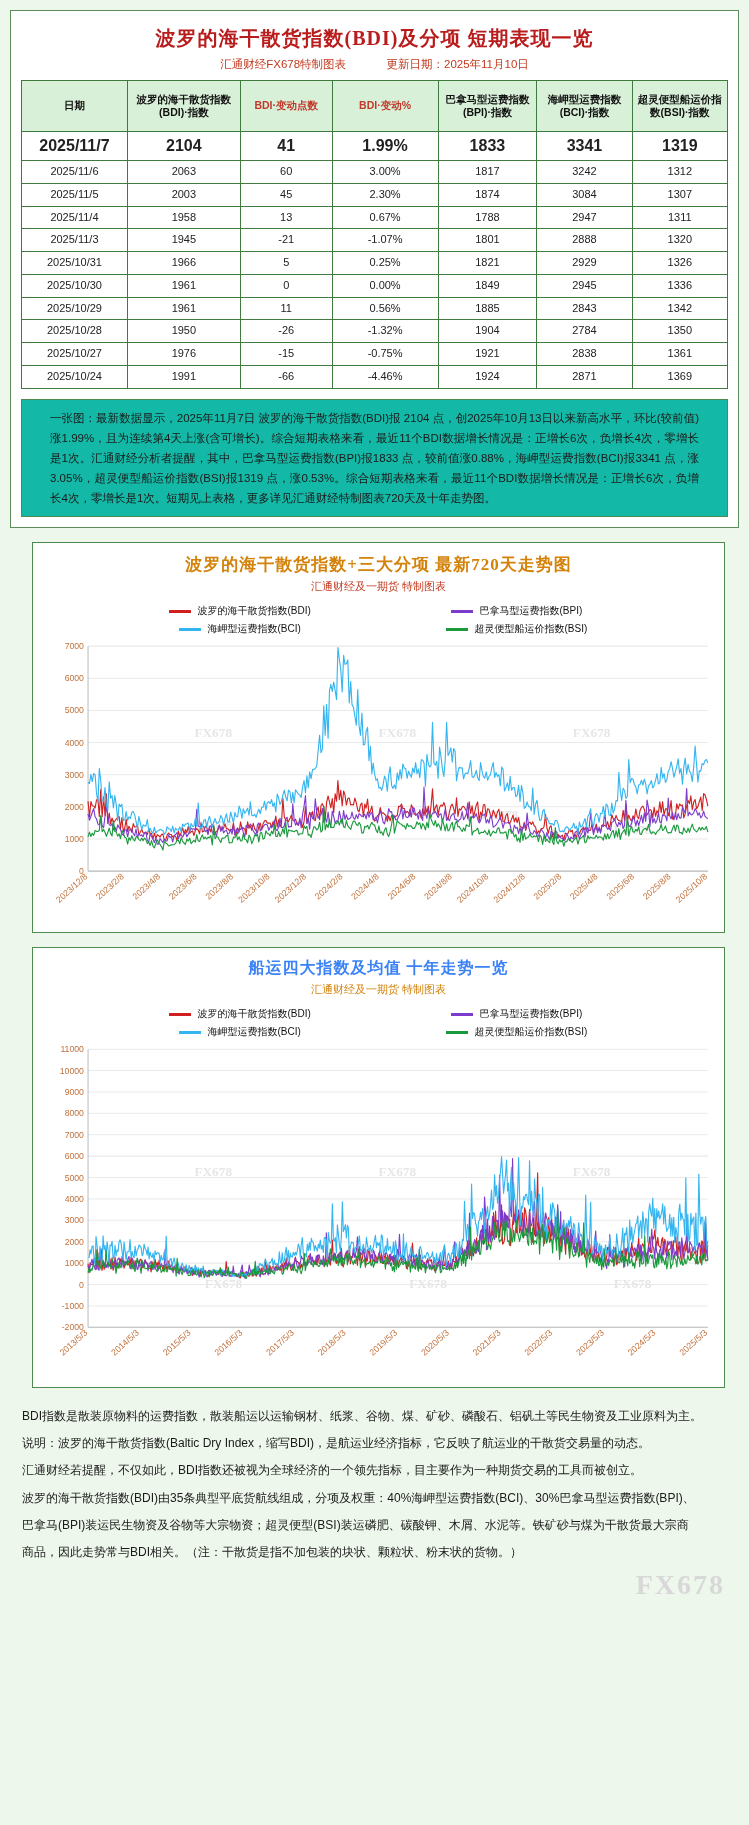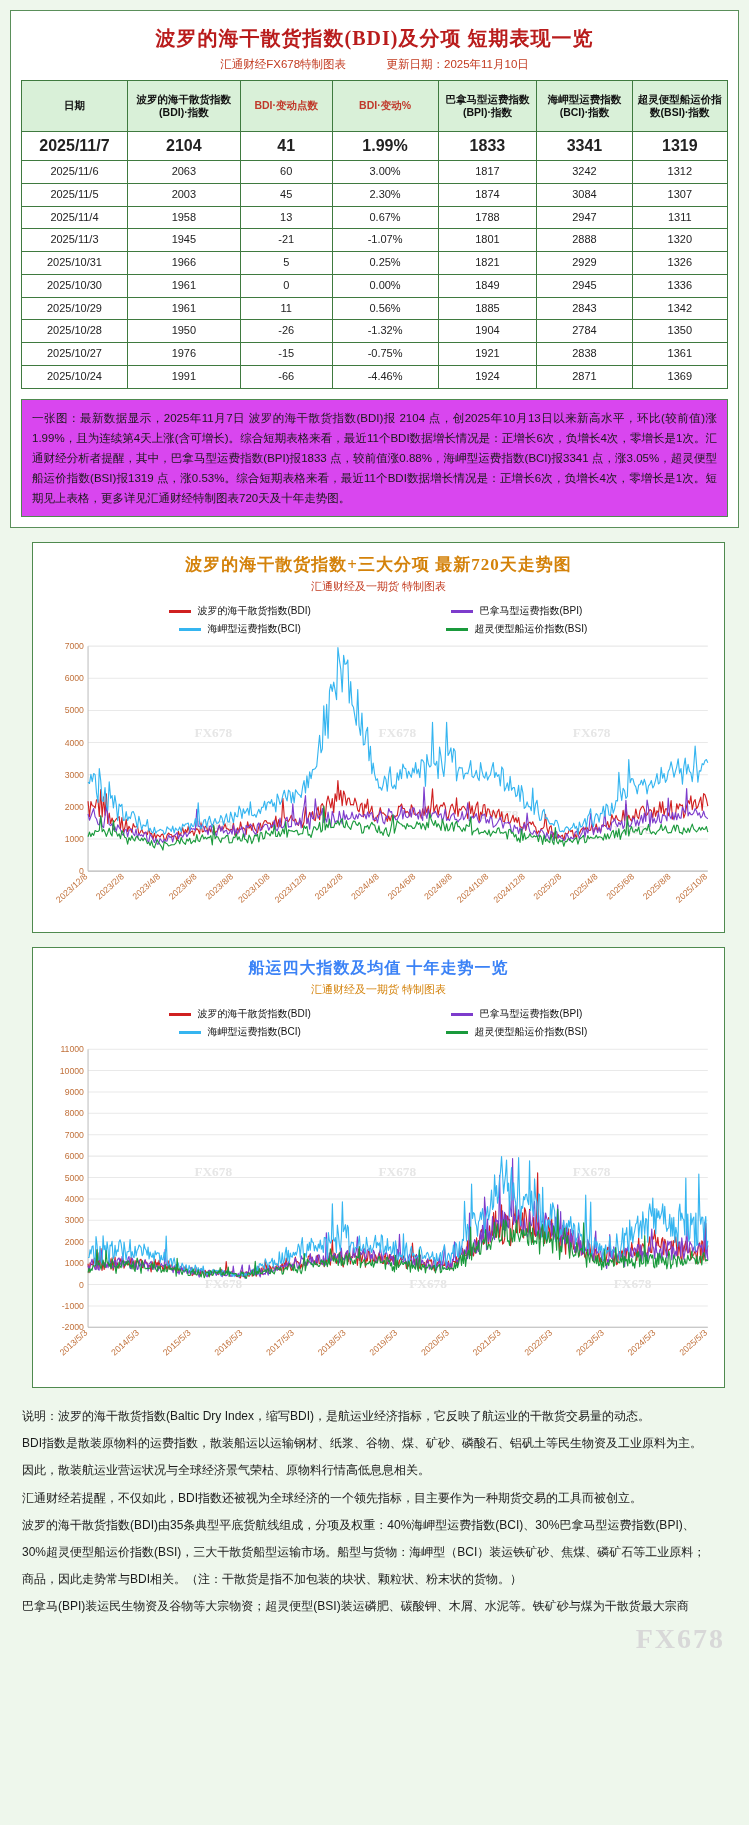--- a/index.html
+++ b/index.html
@@ -68,24 +68,24 @@
   .col-pts{width:13%;}
   .col-pct{width:15%;}
   .col-bpi{width:14%;}
   .col-bci{width:13.5%;}
   .col-bsi{width:13.5%;}
 
   
   .note{
     margin-top:10px;
     border:1px solid #4f8a4f;
-    background:#d946ef;
+    background:#14b8a6;
     font-size:11.5px;
     line-height:1.75;
-    padding:8px 10px;
+    padding:8px 28px;
     text-align:justify;
     color:#1a1a1a;
   }
 
   
   .chart-card{
     margin:14px 14px 0 22px;
     background:#ffffff;
     border:1px solid #4f8a4f;
     box-sizing:border-box;
@@ -457,24 +457,22 @@
           <text class="axis-lbl" transform="translate(652,284) rotate(-42)" text-anchor="end">2025/5/3</text>
           <path d="M46.0 215.9L47.0 224.7L48.0 214.9L48.9 216.9L49.9 216.4L50.9 217.2L51.9 211.1L52.9 210.2L53.8 220.9L54.8 201.9L55.8 220.1L56.8 205.2L57.7 217.6L58.7 201.1L59.7 222.5L60.7 213.9L61.7 221.5L62.6 216.2L63.6 219.3L64.6 217.2L65.6 214.8L66.6 212.9L67.5 211.0L68.5 221.0L69.5 210.0L70.5 222.2L71.5 218.1L72.4 209.2L73.4 220.3L74.4 214.9L75.4 217.2L76.3 220.1L77.3 210.8L78.3 213.6L79.3 213.1L80.3 210.9L81.2 220.1L82.2 217.1L83.2 213.5L84.2 216.7L85.2 217.1L86.1 215.1L87.1 217.3L88.1 209.6L89.1 215.4L90.1 214.0L91.0 220.6L92.0 212.7L93.0 218.9L94.0 213.4L94.9 213.8L95.9 215.3L96.9 211.8L97.9 211.5L98.9 219.3L99.8 219.9L100.8 214.5L101.8 212.4L102.8 214.7L103.8 215.2L104.7 218.6L105.7 217.4L106.7 218.6L107.7 223.8L108.7 213.9L109.6 219.6L110.6 216.3L111.6 211.5L112.6 218.7L113.6 214.5L114.5 218.0L115.5 212.3L116.5 219.5L117.5 218.3L118.4 218.0L119.4 222.8L120.4 218.4L121.4 217.2L122.4 218.7L123.3 222.3L124.3 212.9L125.3 221.1L126.3 220.5L127.3 216.6L128.2 217.6L129.2 222.5L130.2 219.0L131.2 222.3L132.2 216.7L133.1 218.4L134.1 223.5L135.1 222.7L136.1 221.7L137.0 218.3L138.0 222.0L139.0 222.3L140.0 221.3L141.0 218.4L141.9 222.0L142.9 222.4L143.9 223.7L144.9 223.2L145.9 223.8L146.8 219.4L147.8 227.5L148.8 226.5L149.8 223.0L150.8 226.0L151.7 219.7L152.7 224.4L153.7 223.7L154.7 224.7L155.6 227.9L156.6 220.5L157.6 224.6L158.6 223.3L159.6 226.1L160.5 222.2L161.5 225.4L162.5 226.8L163.5 228.0L164.5 224.6L165.4 222.8L166.4 226.7L167.4 223.5L168.4 222.1L169.4 222.1L170.3 223.6L171.3 223.8L172.3 223.9L173.3 226.5L174.2 223.7L175.2 225.1L176.2 221.2L177.2 226.8L178.2 223.4L179.1 227.2L180.1 225.8L181.1 213.7L182.1 222.9L183.1 224.5L184.0 225.0L185.0 225.6L186.0 224.4L187.0 223.1L188.0 225.5L188.9 226.1L189.9 225.4L190.9 227.8L191.9 228.5L192.8 226.5L193.8 227.3L194.8 229.8L195.8 227.5L196.8 221.5L197.7 228.4L198.7 226.4L199.7 224.1L200.7 226.1L201.7 224.0L202.6 227.6L203.6 228.1L204.6 224.2L205.6 222.4L206.6 228.1L207.5 222.1L208.5 221.4L209.5 223.1L210.5 228.1L211.5 221.1L212.4 218.5L213.4 221.4L214.4 224.0L215.4 220.1L216.3 226.4L217.3 218.1L218.3 221.6L219.3 212.4L220.3 221.2L221.2 217.1L222.2 224.2L223.2 217.5L224.2 218.7L225.2 223.0L226.1 219.2L227.1 218.5L228.1 221.5L229.1 220.7L230.1 220.4L231.0 216.1L232.0 218.1L233.0 221.8L234.0 222.2L234.9 217.4L235.9 215.8L236.9 223.7L237.9 215.0L238.9 217.0L239.8 210.4L240.8 219.5L241.8 216.9L242.8 212.8L243.8 219.0L244.7 222.3L245.7 220.8L246.7 217.0L247.7 215.3L248.7 209.4L249.6 214.1L250.6 213.6L251.6 214.8L252.6 216.0L253.5 220.7L254.5 216.3L255.5 220.2L256.5 216.0L257.5 216.0L258.4 217.8L259.4 216.6L260.4 216.2L261.4 208.4L262.4 208.8L263.3 206.6L264.3 210.5L265.3 210.4L266.3 214.2L267.3 212.9L268.2 214.2L269.2 217.0L270.2 207.6L271.2 210.2L272.1 215.6L273.1 215.5L274.1 216.0L275.1 214.0L276.1 214.0L277.0 218.8L278.0 210.6L279.0 216.3L280.0 208.9L281.0 213.9L281.9 208.0L282.9 217.2L283.9 207.5L284.9 192.6L285.9 213.0L286.8 208.7L287.8 206.2L288.8 215.5L289.8 208.6L290.7 206.4L291.7 207.3L292.7 203.9L293.7 207.4L294.7 216.6L295.6 219.0L296.6 212.2L297.6 206.5L298.6 204.9L299.6 209.1L300.5 213.9L301.5 198.9L302.5 216.0L303.5 208.9L304.5 210.0L305.4 207.0L306.4 206.2L307.4 208.1L308.4 210.2L309.4 217.4L310.3 201.6L311.3 212.5L312.3 205.3L313.3 215.2L314.2 210.3L315.2 204.2L316.2 201.3L317.2 219.3L318.2 210.5L319.1 213.2L320.1 203.7L321.1 203.3L322.1 214.4L323.1 207.0L324.0 207.4L325.0 212.3L326.0 214.1L327.0 207.2L328.0 210.1L328.9 213.8L329.9 207.8L330.9 204.9L331.9 214.3L332.8 206.6L333.8 215.6L334.8 215.5L335.8 208.9L336.8 206.8L337.7 216.2L338.7 215.4L339.7 211.3L340.7 206.9L341.7 213.3L342.6 208.8L343.6 213.4L344.6 207.9L345.6 216.7L346.6 217.2L347.5 218.2L348.5 211.1L349.5 219.2L350.5 212.8L351.4 211.3L352.4 209.3L353.4 211.6L354.4 208.2L355.4 212.0L356.3 213.1L357.3 220.5L358.3 216.7L359.3 218.1L360.3 213.0L361.2 213.0L362.2 209.9L363.2 195.5L364.2 209.9L365.2 216.6L366.1 208.8L367.1 206.7L368.1 219.3L369.1 214.1L370.0 219.7L371.0 220.8L372.0 215.0L373.0 217.6L374.0 216.2L374.9 214.6L375.9 221.6L376.9 213.0L377.9 214.6L378.9 214.3L379.8 210.2L380.8 213.3L381.8 212.1L382.8 220.9L383.8 217.7L384.7 222.9L385.7 212.2L386.7 218.6L387.7 214.9L388.6 213.7L389.6 212.8L390.6 215.6L391.6 212.4L392.6 216.0L393.5 217.4L394.5 217.6L395.5 211.9L396.5 220.6L397.5 218.3L398.4 213.3L399.4 219.9L400.4 217.6L401.4 220.9L402.4 214.0L403.3 213.4L404.3 213.7L405.3 214.9L406.3 209.1L407.3 216.4L408.2 211.5L409.2 200.5L410.2 205.3L411.2 206.7L412.1 200.8L413.1 205.5L414.1 206.9L415.1 207.5L416.1 208.0L417.0 193.5L418.0 206.8L419.0 185.6L420.0 207.8L421.0 199.7L421.9 205.3L422.9 208.3L423.9 200.6L424.9 205.6L425.9 190.4L426.8 201.3L427.8 203.6L428.8 190.6L429.8 185.3L430.7 182.4L431.7 187.0L432.7 196.8L433.7 194.8L434.7 189.3L435.6 184.7L436.6 186.0L437.6 197.8L438.6 178.8L439.6 194.6L440.5 183.9L441.5 188.2L442.5 165.9L443.5 185.8L444.5 164.4L445.4 189.9L446.4 176.9L447.4 176.2L448.4 189.8L449.3 179.5L450.3 158.2L451.3 196.6L452.3 195.7L453.3 191.7L454.2 167.2L455.2 178.7L456.2 169.1L457.2 173.1L458.2 172.4L459.1 198.2L460.1 190.4L461.1 176.3L462.1 166.5L463.1 173.4L464.0 159.0L465.0 185.4L466.0 172.1L467.0 167.9L467.9 185.5L468.9 182.1L469.9 173.7L470.9 166.1L471.9 190.7L472.8 161.1L473.8 163.9L474.8 172.5L475.8 185.0L476.8 184.6L477.7 162.6L478.7 187.0L479.7 185.3L480.7 194.7L481.7 170.8L482.6 186.9L483.6 189.1L484.6 166.4L485.6 127.0L486.5 184.8L487.5 191.8L488.5 182.1L489.5 178.7L490.5 189.3L491.4 168.6L492.4 196.0L493.4 179.0L494.4 194.5L495.4 191.7L496.3 170.7L497.3 184.3L498.3 193.4L499.3 171.8L500.3 187.4L501.2 187.9L502.2 182.3L503.2 178.0L504.2 189.4L505.2 191.6L506.1 188.1L507.1 204.5L508.1 189.2L509.1 192.7L510.0 178.6L511.0 188.3L512.0 193.8L513.0 206.6L514.0 177.7L514.9 195.3L515.9 181.7L516.9 207.4L517.9 189.8L518.9 186.4L519.8 191.4L520.8 201.5L521.8 202.0L522.8 205.5L523.8 200.5L524.7 199.2L525.7 188.3L526.7 208.1L527.7 194.5L528.6 204.6L529.6 206.5L530.6 191.5L531.6 208.9L532.6 210.5L533.5 203.3L534.5 203.3L535.5 195.5L536.5 196.8L537.5 208.5L538.4 198.3L539.4 212.5L540.4 213.6L541.4 201.1L542.4 202.7L543.3 215.2L544.3 210.8L545.3 203.3L546.3 214.1L547.2 210.4L548.2 213.9L549.2 207.1L550.2 204.6L551.2 210.3L552.1 214.8L553.1 209.1L554.1 199.8L555.1 200.1L556.1 208.3L557.0 206.9L558.0 210.5L559.0 202.5L560.0 217.9L561.0 209.1L561.9 205.8L562.9 216.8L563.9 215.0L564.9 204.9L565.8 204.0L566.8 210.6L567.8 203.1L568.8 206.1L569.8 199.5L570.7 203.9L571.7 212.7L572.7 202.8L573.7 200.6L574.7 210.3L575.6 208.5L576.6 207.3L577.6 195.1L578.6 202.7L579.6 204.3L580.5 207.9L581.5 201.2L582.5 212.6L583.5 202.4L584.4 190.4L585.4 207.1L586.4 210.3L587.4 199.0L588.4 196.2L589.3 198.6L590.3 202.1L591.3 207.7L592.3 207.4L593.3 203.8L594.2 196.6L595.2 189.6L596.2 204.9L597.2 204.9L598.2 189.5L599.1 191.6L600.1 183.0L601.1 192.9L602.1 198.4L603.1 190.1L604.0 198.1L605.0 199.2L606.0 200.8L607.0 192.0L607.9 190.3L608.9 207.0L609.9 191.9L610.9 195.7L611.9 205.5L612.8 207.7L613.8 202.2L614.8 201.7L615.8 200.6L616.8 193.6L617.7 205.7L618.7 193.1L619.7 194.6L620.7 189.4L621.7 203.3L622.6 210.6L623.6 194.7L624.6 203.3L625.6 209.9L626.5 214.1L627.5 197.9L628.5 204.0L629.5 197.5L630.5 193.7L631.4 202.3L632.4 205.1L633.4 204.6L634.4 200.1L635.4 211.7L636.3 209.5L637.3 208.2L638.3 206.6L639.3 204.0L640.3 205.7L641.2 215.6L642.2 202.1L643.2 196.8L644.2 195.4L645.1 214.9L646.1 193.3L647.1 194.8L648.1 212.2L649.1 197.5L650.0 176.4L651.0 204.3L652.0 198.0" fill="none" stroke="#d02020" stroke-width="1.1" stroke-linejoin="round"></path>
           <path d="M46.0 217.6L47.0 221.7L48.0 218.3L48.9 215.0L49.9 211.4L50.9 216.9L51.9 218.0L52.9 221.3L53.8 221.6L54.8 213.7L55.8 221.2L56.8 222.1L57.7 211.7L58.7 202.6L59.7 209.0L60.7 216.8L61.7 217.1L62.6 214.4L63.6 219.7L64.6 215.9L65.6 219.7L66.6 212.4L67.5 214.0L68.5 215.3L69.5 219.0L70.5 220.1L71.5 213.3L72.4 212.3L73.4 220.2L74.4 212.7L75.4 211.1L76.3 210.1L77.3 215.1L78.3 217.1L79.3 208.5L80.3 218.9L81.2 213.1L82.2 215.5L83.2 213.9L84.2 215.8L85.2 210.1L86.1 208.7L87.1 220.2L88.1 220.6L89.1 210.2L90.1 212.7L91.0 215.9L92.0 220.1L93.0 213.5L94.0 221.5L94.9 220.8L95.9 212.6L96.9 215.5L97.9 218.9L98.9 215.2L99.8 218.6L100.8 219.0L101.8 211.8L102.8 216.0L103.8 215.2L104.7 222.8L105.7 215.8L106.7 215.1L107.7 213.4L108.7 221.4L109.6 217.7L110.6 217.9L111.6 221.3L112.6 218.4L113.6 217.2L114.5 222.4L115.5 220.3L116.5 218.4L117.5 215.7L118.4 217.4L119.4 217.5L120.4 219.5L121.4 201.8L122.4 216.6L123.3 217.5L124.3 216.9L125.3 216.0L126.3 218.4L127.3 221.9L128.2 220.8L129.2 224.5L130.2 218.1L131.2 217.7L132.2 222.9L133.1 224.8L134.1 223.5L135.1 226.1L136.1 220.5L137.0 218.3L138.0 222.9L139.0 219.3L140.0 224.2L141.0 222.8L141.9 222.4L142.9 225.5L143.9 224.9L144.9 222.4L145.9 225.6L146.8 219.7L147.8 226.0L148.8 222.5L149.8 226.2L150.8 223.3L151.7 223.6L152.7 222.0L153.7 225.7L154.7 228.9L155.6 221.7L156.6 223.1L157.6 222.8L158.6 221.5L159.6 222.7L160.5 226.0L161.5 227.4L162.5 228.6L163.5 222.9L164.5 222.0L165.4 226.7L166.4 225.5L167.4 224.8L168.4 223.8L169.4 223.7L170.3 224.2L171.3 227.2L172.3 225.8L173.3 224.8L174.2 225.9L175.2 222.7L176.2 227.5L177.2 228.4L178.2 226.4L179.1 222.5L180.1 227.4L181.1 227.5L182.1 226.8L183.1 223.7L184.0 223.2L185.0 227.9L186.0 227.7L187.0 228.0L188.0 218.1L188.9 225.2L189.9 227.7L190.9 226.8L191.9 228.0L192.8 225.2L193.8 229.5L194.8 224.0L195.8 221.1L196.8 217.0L197.7 228.2L198.7 226.0L199.7 230.3L200.7 223.5L201.7 225.8L202.6 225.8L203.6 217.1L204.6 222.7L205.6 225.3L206.6 224.0L207.5 223.5L208.5 220.4L209.5 226.9L210.5 224.7L211.5 226.6L212.4 221.6L213.4 226.7L214.4 228.7L215.4 220.9L216.3 223.4L217.3 226.5L218.3 225.5L219.3 226.0L220.3 220.3L221.2 224.0L222.2 226.9L223.2 219.5L224.2 224.2L225.2 221.3L226.1 223.6L227.1 223.1L228.1 222.2L229.1 218.4L230.1 221.7L231.0 222.3L232.0 219.1L233.0 221.2L234.0 217.8L234.9 218.2L235.9 219.0L236.9 218.1L237.9 216.9L238.9 219.7L239.8 214.6L240.8 217.8L241.8 215.0L242.8 213.7L243.8 219.0L244.7 218.3L245.7 216.1L246.7 220.3L247.7 214.0L248.7 210.4L249.6 213.7L250.6 219.1L251.6 220.6L252.6 215.0L253.5 215.9L254.5 208.1L255.5 211.1L256.5 210.5L257.5 217.2L258.4 214.0L259.4 217.5L260.4 217.2L261.4 214.7L262.4 212.3L263.3 205.9L264.3 216.8L265.3 209.2L266.3 214.6L267.3 215.8L268.2 215.1L269.2 208.2L270.2 215.3L271.2 207.2L272.1 207.4L273.1 213.9L274.1 212.5L275.1 216.8L276.1 208.1L277.0 213.3L278.0 217.3L279.0 185.6L280.0 210.1L281.0 214.6L281.9 205.2L282.9 213.3L283.9 212.2L284.9 208.0L285.9 207.9L286.8 205.4L287.8 208.4L288.8 211.3L289.8 207.9L290.7 206.6L291.7 214.9L292.7 209.0L293.7 200.4L294.7 212.7L295.6 210.5L296.6 212.2L297.6 207.2L298.6 204.4L299.6 202.9L300.5 210.4L301.5 209.8L302.5 212.6L303.5 209.9L304.5 208.7L305.4 200.2L306.4 209.6L307.4 206.6L308.4 202.6L309.4 189.5L310.3 210.3L311.3 209.5L312.3 204.4L313.3 206.9L314.2 205.1L315.2 201.2L316.2 207.8L317.2 211.7L318.2 209.3L319.1 202.2L320.1 202.3L321.1 201.0L322.1 211.2L323.1 207.1L324.0 211.1L325.0 202.5L326.0 204.8L327.0 214.9L328.0 213.3L328.9 211.6L329.9 208.5L330.9 204.8L331.9 201.1L332.8 206.3L333.8 213.5L334.8 206.4L335.8 206.5L336.8 205.8L337.7 204.4L338.7 207.6L339.7 216.2L340.7 215.4L341.7 206.7L342.6 210.5L343.6 208.9L344.6 216.6L345.6 208.1L346.6 215.9L347.5 207.8L348.5 201.7L349.5 209.3L350.5 187.0L351.4 204.4L352.4 211.7L353.4 213.9L354.4 214.4L355.4 209.4L356.3 211.2L357.3 216.3L358.3 216.3L359.3 209.8L360.3 206.7L361.2 208.9L362.2 212.2L363.2 218.1L364.2 210.1L365.2 215.5L366.1 219.1L367.1 207.2L368.1 209.3L369.1 219.5L370.0 207.4L371.0 207.3L372.0 215.6L373.0 212.3L374.0 215.2L374.9 215.8L375.9 219.1L376.9 218.1L377.9 211.0L378.9 215.0L379.8 221.1L380.8 217.0L381.8 219.3L382.8 220.2L383.8 213.2L384.7 211.9L385.7 214.7L386.7 222.0L387.7 217.8L388.6 215.6L389.6 209.8L390.6 221.5L391.6 212.6L392.6 217.9L393.5 212.3L394.5 198.4L395.5 210.1L396.5 221.2L397.5 214.7L398.4 215.0L399.4 220.3L400.4 214.5L401.4 220.2L402.4 211.4L403.3 212.5L404.3 194.4L405.3 210.8L406.3 214.1L407.3 212.6L408.2 215.1L409.2 204.4L410.2 203.0L411.2 198.6L412.1 205.5L413.1 208.7L414.1 202.1L415.1 205.9L416.1 199.3L417.0 210.8L418.0 205.5L419.0 166.2L420.0 196.0L421.0 205.4L421.9 207.3L422.9 201.3L423.9 192.1L424.9 194.0L425.9 205.3L426.8 194.6L427.8 203.7L428.8 194.8L429.8 183.8L430.7 197.8L431.7 178.3L432.7 193.7L433.7 150.6L434.7 165.5L435.6 202.2L436.6 172.2L437.6 194.0L438.6 184.1L439.6 193.8L440.5 187.1L441.5 169.7L442.5 189.6L443.5 192.2L444.5 172.0L445.4 174.3L446.4 173.6L447.4 185.4L448.4 129.4L449.3 171.9L450.3 179.2L451.3 164.0L452.3 182.6L453.3 165.5L454.2 183.2L455.2 168.8L456.2 179.5L457.2 180.7L458.2 154.5L459.1 162.7L460.1 169.7L461.1 113.0L462.1 177.5L463.1 169.3L464.0 175.4L465.0 175.7L466.0 172.5L467.0 163.0L467.9 169.4L468.9 179.2L469.9 174.1L470.9 185.8L471.9 182.0L472.8 171.6L473.8 182.9L474.8 187.0L475.8 189.9L476.8 183.0L477.7 163.7L478.7 176.9L479.7 178.6L480.7 172.7L481.7 161.3L482.6 154.8L483.6 184.5L484.6 188.5L485.6 174.4L486.5 168.4L487.5 182.4L488.5 192.0L489.5 174.7L490.5 174.6L491.4 166.1L492.4 185.7L493.4 166.2L494.4 171.0L495.4 173.7L496.3 177.6L497.3 178.1L498.3 174.1L499.3 188.9L500.3 176.4L501.2 192.5L502.2 188.4L503.2 170.2L504.2 179.0L505.2 158.2L506.1 175.1L507.1 193.8L508.1 164.8L509.1 200.4L510.0 190.7L511.0 173.4L512.0 196.2L513.0 192.7L514.0 182.2L514.9 191.5L515.9 188.3L516.9 203.2L517.9 182.1L518.9 199.3L519.8 185.4L520.8 183.3L521.8 204.5L522.8 199.1L523.8 204.6L524.7 200.0L525.7 186.2L526.7 202.9L527.7 193.1L528.6 207.4L529.6 195.0L530.6 206.0L531.6 199.3L532.6 202.8L533.5 204.0L534.5 192.2L535.5 195.4L536.5 207.3L537.5 206.0L538.4 205.4L539.4 205.4L540.4 213.3L541.4 194.9L542.4 183.9L543.3 205.9L544.3 204.5L545.3 202.9L546.3 198.7L547.2 204.1L548.2 210.2L549.2 211.6L550.2 212.5L551.2 213.4L552.1 215.7L553.1 220.5L554.1 211.5L555.1 214.8L556.1 187.4L557.0 209.1L558.0 203.7L559.0 212.9L560.0 199.2L561.0 204.0L561.9 206.0L562.9 213.6L563.9 207.6L564.9 204.3L565.8 205.0L566.8 206.0L567.8 209.0L568.8 206.0L569.8 212.9L570.7 218.8L571.7 200.7L572.7 203.1L573.7 199.3L574.7 205.0L575.6 209.5L576.6 200.4L577.6 209.3L578.6 209.5L579.6 201.4L580.5 200.3L581.5 205.4L582.5 202.4L583.5 197.0L584.4 197.9L585.4 207.4L586.4 197.4L587.4 213.7L588.4 203.6L589.3 206.3L590.3 208.8L591.3 205.9L592.3 205.3L593.3 212.3L594.2 199.1L595.2 204.1L596.2 196.8L597.2 181.9L598.2 198.6L599.1 200.7L600.1 211.0L601.1 195.2L602.1 204.7L603.1 206.1L604.0 209.1L605.0 202.4L606.0 200.8L607.0 210.8L607.9 203.3L608.9 194.2L609.9 199.8L610.9 204.0L611.9 210.5L612.8 193.6L613.8 197.5L614.8 194.4L615.8 194.3L616.8 212.0L617.7 199.0L618.7 201.2L619.7 209.2L620.7 203.5L621.7 207.9L622.6 195.9L623.6 195.6L624.6 194.5L625.6 208.6L626.5 190.6L627.5 198.6L628.5 211.4L629.5 205.2L630.5 200.6L631.4 175.0L632.4 205.3L633.4 204.4L634.4 194.1L635.4 196.4L636.3 197.6L637.3 204.5L638.3 199.9L639.3 198.6L640.3 204.7L641.2 204.0L642.2 201.1L643.2 196.1L644.2 198.1L645.1 199.7L646.1 197.2L647.1 206.4L648.1 198.2L649.1 175.1L650.0 209.6L651.0 198.3L652.0 212.5" fill="none" stroke="#7d3ccc" stroke-width="1.1" stroke-linejoin="round"></path>
           <path d="M46.0 209.7L47.0 209.6L48.0 202.1L48.9 206.2L49.9 199.0L50.9 198.4L51.9 211.2L52.9 217.2L53.8 189.3L54.8 197.5L55.8 212.5L56.8 211.9L57.7 198.9L58.7 212.7L59.7 216.1L60.7 188.6L61.7 202.1L62.6 198.0L63.6 208.5L64.6 194.4L65.6 202.2L66.6 217.4L67.5 197.6L68.5 198.4L69.5 193.8L70.5 211.1L71.5 209.0L72.4 197.7L73.4 208.1L74.4 202.3L75.4 203.8L76.3 194.5L77.3 192.4L78.3 195.9L79.3 203.8L80.3 212.3L81.2 194.7L82.2 202.8L83.2 212.4L84.2 204.1L85.2 204.0L86.1 203.8L87.1 192.3L88.1 209.9L89.1 204.0L90.1 208.7L91.0 209.9L92.0 198.9L93.0 208.1L94.0 202.9L94.9 201.3L95.9 197.5L96.9 198.6L97.9 200.1L98.9 208.0L99.8 206.3L100.8 196.7L101.8 201.0L102.8 202.6L103.8 207.4L104.7 199.6L105.7 211.2L106.7 204.3L107.7 208.4L108.7 209.6L109.6 205.5L110.6 213.4L111.6 203.2L112.6 207.0L113.6 205.0L114.5 205.4L115.5 205.4L116.5 214.8L117.5 207.5L118.4 211.7L119.4 212.2L120.4 204.4L121.4 213.7L122.4 188.8L123.3 212.2L124.3 218.6L125.3 215.8L126.3 211.0L127.3 210.8L128.2 219.1L129.2 213.6L130.2 210.1L131.2 216.0L132.2 221.0L133.1 217.2L134.1 214.9L135.1 219.5L136.1 219.9L137.0 219.1L138.0 215.2L139.0 217.8L140.0 223.1L141.0 219.2L141.9 216.8L142.9 222.6L143.9 223.3L144.9 217.5L145.9 221.3L146.8 225.0L147.8 219.4L148.8 222.0L149.8 222.6L150.8 217.1L151.7 219.5L152.7 224.4L153.7 219.6L154.7 222.4L155.6 221.5L156.6 220.4L157.6 224.1L158.6 218.0L159.6 224.7L160.5 225.2L161.5 224.8L162.5 226.5L163.5 224.7L164.5 223.4L165.4 225.5L166.4 223.2L167.4 223.3L168.4 221.2L169.4 225.2L170.3 222.4L171.3 222.3L172.3 223.4L173.3 222.2L174.2 225.2L175.2 224.2L176.2 227.8L177.2 221.9L178.2 223.8L179.1 226.1L180.1 225.5L181.1 223.8L182.1 222.6L183.1 225.1L184.0 226.5L185.0 223.7L186.0 224.4L187.0 228.0L188.0 225.3L188.9 228.5L189.9 225.3L190.9 226.2L191.9 227.0L192.8 227.5L193.8 228.3L194.8 226.1L195.8 224.9L196.8 228.1L197.7 224.3L198.7 227.7L199.7 224.9L200.7 227.0L201.7 225.7L202.6 226.3L203.6 226.7L204.6 226.8L205.6 224.1L206.6 221.4L207.5 225.8L208.5 225.5L209.5 217.1L210.5 223.8L211.5 218.0L212.4 225.7L213.4 216.3L214.4 215.6L215.4 217.7L216.3 216.3L217.3 218.6L218.3 221.1L219.3 211.0L220.3 214.0L221.2 216.6L222.2 221.8L223.2 214.4L224.2 214.8L225.2 213.1L226.1 210.5L227.1 219.3L228.1 212.3L229.1 216.7L230.1 215.8L231.0 216.8L232.0 217.8L233.0 204.2L234.0 214.4L234.9 215.7L235.9 205.1L236.9 215.4L237.9 212.8L238.9 204.7L239.8 199.7L240.8 213.1L241.8 202.7L242.8 214.6L243.8 205.4L244.7 208.8L245.7 209.4L246.7 204.6L247.7 207.6L248.7 204.6L249.6 207.3L250.6 203.3L251.6 196.5L252.6 199.5L253.5 209.4L254.5 196.8L255.5 190.2L256.5 205.7L257.5 208.3L258.4 205.9L259.4 209.5L260.4 196.7L261.4 203.0L262.4 194.8L263.3 202.5L264.3 191.0L265.3 194.6L266.3 195.1L267.3 203.4L268.2 198.0L269.2 200.7L270.2 203.6L271.2 196.5L272.1 200.6L273.1 192.6L274.1 201.6L275.1 197.9L276.1 204.9L277.0 190.2L278.0 190.3L279.0 192.3L280.0 211.8L281.0 185.3L281.9 192.9L282.9 195.6L283.9 194.3L284.9 157.3L285.9 192.1L286.8 193.7L287.8 190.3L288.8 205.1L289.8 177.9L290.7 186.1L291.7 196.7L292.7 203.4L293.7 189.3L294.7 155.2L295.6 184.4L296.6 182.0L297.6 177.5L298.6 190.5L299.6 178.2L300.5 180.6L301.5 207.1L302.5 199.0L303.5 194.7L304.5 195.4L305.4 195.1L306.4 204.9L307.4 200.2L308.4 199.6L309.4 200.2L310.3 195.1L311.3 188.6L312.3 202.4L313.3 203.2L314.2 201.0L315.2 196.9L316.2 203.1L317.2 205.6L318.2 190.1L319.1 196.9L320.1 201.7L321.1 203.2L322.1 197.9L323.1 204.7L324.0 201.9L325.0 199.7L326.0 193.2L327.0 188.1L328.0 200.1L328.9 195.0L329.9 197.7L330.9 195.4L331.9 204.5L332.8 187.5L333.8 188.8L334.8 206.9L335.8 203.4L336.8 198.5L337.7 204.7L338.7 191.2L339.7 202.8L340.7 199.9L341.7 199.1L342.6 206.5L343.6 204.5L344.6 194.7L345.6 208.7L346.6 193.3L347.5 199.2L348.5 213.1L349.5 210.9L350.5 205.0L351.4 208.8L352.4 207.6L353.4 210.8L354.4 186.6L355.4 212.5L356.3 200.5L357.3 195.4L358.3 208.0L359.3 214.9L360.3 213.4L361.2 202.5L362.2 198.9L363.2 208.5L364.2 205.7L365.2 208.3L366.1 210.8L367.1 209.4L368.1 208.3L369.1 209.0L370.0 200.7L371.0 199.1L372.0 202.9L373.0 210.7L374.0 210.3L374.9 207.9L375.9 210.5L376.9 205.9L377.9 204.7L378.9 207.0L379.8 211.7L380.8 209.2L381.8 208.8L382.8 204.2L383.8 211.9L384.7 209.8L385.7 220.9L386.7 205.9L387.7 212.9L388.6 212.7L389.6 208.7L390.6 204.9L391.6 215.7L392.6 203.9L393.5 202.3L394.5 197.2L395.5 213.3L396.5 217.6L397.5 208.5L398.4 205.5L399.4 207.8L400.4 214.8L401.4 205.3L402.4 205.9L403.3 197.5L404.3 209.3L405.3 195.1L406.3 197.1L407.3 208.6L408.2 209.6L409.2 194.3L410.2 207.6L411.2 202.1L412.1 192.0L413.1 193.1L414.1 154.9L415.1 179.9L416.1 193.6L417.0 177.3L418.0 181.3L419.0 192.5L420.0 190.4L421.0 137.9L421.9 171.6L422.9 165.9L423.9 167.1L424.9 176.0L425.9 179.1L426.8 189.0L427.8 174.7L428.8 173.0L429.8 165.3L430.7 172.5L431.7 161.8L432.7 169.2L433.7 185.6L434.7 171.0L435.6 167.2L436.6 159.9L437.6 172.8L438.6 167.4L439.6 157.2L440.5 143.7L441.5 162.8L442.5 159.7L443.5 129.0L444.5 149.7L445.4 139.3L446.4 156.6L447.4 149.9L448.4 132.6L449.3 126.0L450.3 111.1L451.3 127.3L452.3 147.0L453.3 136.8L454.2 128.8L455.2 114.4L456.2 144.8L457.2 136.9L458.2 169.1L459.1 137.1L460.1 121.8L461.1 153.5L462.1 136.7L463.1 151.3L464.0 155.5L465.0 172.9L466.0 147.6L467.0 112.1L467.9 147.1L468.9 178.1L469.9 159.7L470.9 161.5L471.9 150.2L472.8 153.3L473.8 148.2L474.8 147.8L475.8 154.3L476.8 158.1L477.7 115.1L478.7 163.8L479.7 144.8L480.7 163.7L481.7 168.8L482.6 132.9L483.6 150.7L484.6 155.2L485.6 174.9L486.5 147.4L487.5 148.3L488.5 172.7L489.5 189.6L490.5 141.0L491.4 177.8L492.4 188.5L493.4 173.2L494.4 192.0L495.4 174.2L496.3 172.8L497.3 180.1L498.3 157.6L499.3 171.7L500.3 156.2L501.2 160.0L502.2 164.1L503.2 193.8L504.2 174.4L505.2 162.4L506.1 185.9L507.1 190.2L508.1 182.5L509.1 187.5L510.0 180.8L511.0 173.6L512.0 186.3L513.0 180.1L514.0 176.3L514.9 184.5L515.9 173.5L516.9 179.8L517.9 169.7L518.9 181.8L519.8 188.0L520.8 176.4L521.8 178.7L522.8 196.8L523.8 190.9L524.7 190.1L525.7 175.9L526.7 185.2L527.7 188.7L528.6 187.2L529.6 196.6L530.6 203.6L531.6 194.3L532.6 148.8L533.5 184.5L534.5 201.1L535.5 201.2L536.5 187.1L537.5 155.6L538.4 207.5L539.4 204.4L540.4 200.8L541.4 190.4L542.4 200.2L543.3 194.0L544.3 196.9L545.3 205.2L546.3 196.1L547.2 203.1L548.2 198.3L549.2 213.2L550.2 200.9L551.2 202.7L552.1 197.3L553.1 205.7L554.1 202.9L555.1 203.8L556.1 188.9L557.0 199.3L558.0 209.8L559.0 202.8L560.0 201.3L561.0 204.1L561.9 205.6L562.9 186.5L563.9 196.7L564.9 206.2L565.8 212.1L566.8 202.2L567.8 194.7L568.8 180.9L569.8 205.8L570.7 186.0L571.7 187.8L572.7 180.5L573.7 196.9L574.7 205.6L575.6 173.2L576.6 192.5L577.6 179.8L578.6 195.8L579.6 187.7L580.5 183.6L581.5 177.2L582.5 176.0L583.5 169.1L584.4 190.2L585.4 178.9L586.4 173.8L587.4 191.1L588.4 165.1L589.3 175.5L590.3 187.2L591.3 171.6L592.3 172.7L593.3 194.8L594.2 165.1L595.2 157.2L596.2 165.4L597.2 169.4L598.2 151.5L599.1 181.1L600.1 161.8L601.1 186.5L602.1 162.2L603.1 170.8L604.0 164.0L605.0 172.1L606.0 168.9L607.0 165.2L607.9 157.2L608.9 177.0L609.9 159.8L610.9 176.6L611.9 184.2L612.8 181.4L613.8 180.9L614.8 167.4L615.8 188.9L616.8 170.9L617.7 188.7L618.7 170.5L619.7 195.0L620.7 180.1L621.7 186.2L622.6 198.8L623.6 165.4L624.6 157.4L625.6 173.2L626.5 166.3L627.5 171.7L628.5 172.7L629.5 187.6L630.5 132.0L631.4 188.7L632.4 167.2L633.4 193.9L634.4 190.6L635.4 166.6L636.3 177.7L637.3 172.1L638.3 170.2L639.3 202.6L640.3 166.2L641.2 198.0L642.2 196.8L643.2 128.2L644.2 168.1L645.1 177.1L646.1 170.1L647.1 170.7L648.1 192.6L649.1 175.3L650.0 169.6L651.0 201.5L652.0 193.3" fill="none" stroke="#35b5f0" stroke-width="1.1" stroke-linejoin="round"></path>
           <path d="M46.0 224.6L47.0 220.2L48.0 224.0L48.9 220.7L49.9 222.4L50.9 217.6L51.9 218.1L52.9 218.0L53.8 216.7L54.8 202.2L55.8 217.2L56.8 214.9L57.7 217.2L58.7 221.1L59.7 216.9L60.7 212.2L61.7 217.3L62.6 219.7L63.6 203.0L64.6 214.3L65.6 214.4L66.6 218.5L67.5 215.6L68.5 220.7L69.5 211.4L70.5 214.0L71.5 218.2L72.4 218.6L73.4 225.4L74.4 217.4L75.4 220.1L76.3 214.3L77.3 218.2L78.3 219.7L79.3 214.3L80.3 212.8L81.2 216.7L82.2 217.7L83.2 213.7L84.2 216.7L85.2 212.8L86.1 214.7L87.1 219.3L88.1 216.8L89.1 221.0L90.1 213.5L91.0 221.3L92.0 223.3L93.0 216.1L94.0 210.2L94.9 213.6L95.9 216.3L96.9 219.4L97.9 225.2L98.9 212.7L99.8 215.4L100.8 217.0L101.8 220.7L102.8 220.7L103.8 220.2L104.7 220.4L105.7 220.7L106.7 219.6L107.7 215.8L108.7 216.4L109.6 221.4L110.6 214.0L111.6 219.2L112.6 221.6L113.6 223.6L114.5 218.0L115.5 220.6L116.5 217.9L117.5 224.3L118.4 222.8L119.4 221.6L120.4 223.7L121.4 216.4L122.4 223.0L123.3 223.8L124.3 220.2L125.3 217.4L126.3 221.5L127.3 220.0L128.2 222.0L129.2 220.6L130.2 220.9L131.2 219.2L132.2 228.0L133.1 210.5L134.1 222.4L135.1 220.8L136.1 221.4L137.0 224.0L138.0 226.4L139.0 222.7L140.0 222.9L141.0 222.7L141.9 221.2L142.9 221.1L143.9 227.3L144.9 227.3L145.9 227.3L146.8 223.1L147.8 223.8L148.8 220.9L149.8 225.6L150.8 223.5L151.7 226.7L152.7 226.8L153.7 221.7L154.7 225.8L155.6 226.4L156.6 228.7L157.6 223.3L158.6 225.3L159.6 229.5L160.5 227.2L161.5 223.8L162.5 224.6L163.5 223.5L164.5 228.8L165.4 222.8L166.4 222.9L167.4 227.2L168.4 226.8L169.4 222.1L170.3 224.1L171.3 224.3L172.3 225.8L173.3 223.0L174.2 224.9L175.2 219.5L176.2 226.6L177.2 226.9L178.2 224.1L179.1 227.1L180.1 225.6L181.1 222.9L182.1 226.0L183.1 219.1L184.0 228.2L185.0 224.2L186.0 224.9L187.0 225.1L188.0 225.5L188.9 225.9L189.9 225.4L190.9 225.5L191.9 228.1L192.8 227.7L193.8 227.6L194.8 227.7L195.8 223.8L196.8 225.3L197.7 224.4L198.7 228.8L199.7 228.5L200.7 230.2L201.7 227.1L202.6 224.6L203.6 224.9L204.6 226.4L205.6 225.5L206.6 222.3L207.5 227.6L208.5 226.6L209.5 213.5L210.5 226.5L211.5 223.4L212.4 225.4L213.4 220.6L214.4 225.5L215.4 225.2L216.3 225.4L217.3 223.0L218.3 223.3L219.3 221.7L220.3 224.2L221.2 221.6L222.2 220.5L223.2 225.3L224.2 225.5L225.2 221.0L226.1 223.9L227.1 224.7L228.1 225.7L229.1 222.2L230.1 219.6L231.0 219.4L232.0 221.3L233.0 221.7L234.0 219.2L234.9 220.5L235.9 226.1L236.9 225.6L237.9 220.7L238.9 220.8L239.8 219.1L240.8 221.8L241.8 218.2L242.8 215.7L243.8 217.2L244.7 217.1L245.7 221.0L246.7 222.7L247.7 216.6L248.7 222.7L249.6 221.6L250.6 224.6L251.6 219.9L252.6 217.9L253.5 223.3L254.5 225.6L255.5 221.4L256.5 214.9L257.5 206.0L258.4 222.6L259.4 217.6L260.4 211.3L261.4 213.1L262.4 214.1L263.3 214.6L264.3 216.3L265.3 215.9L266.3 219.0L267.3 213.8L268.2 216.6L269.2 216.0L270.2 216.3L271.2 218.4L272.1 218.4L273.1 216.3L274.1 212.0L275.1 214.3L276.1 212.6L277.0 218.3L278.0 213.0L279.0 214.7L280.0 218.7L281.0 211.0L281.9 216.2L282.9 201.2L283.9 207.0L284.9 210.6L285.9 213.1L286.8 207.8L287.8 214.4L288.8 210.7L289.8 213.0L290.7 217.6L291.7 205.2L292.7 211.2L293.7 217.5L294.7 209.6L295.6 217.3L296.6 215.6L297.6 209.9L298.6 207.0L299.6 217.0L300.5 208.6L301.5 205.4L302.5 211.5L303.5 211.0L304.5 214.2L305.4 216.6L306.4 212.3L307.4 215.6L308.4 208.4L309.4 209.7L310.3 210.0L311.3 199.0L312.3 219.7L313.3 215.2L314.2 214.7L315.2 213.4L316.2 211.3L317.2 217.9L318.2 216.3L319.1 215.5L320.1 215.8L321.1 213.5L322.1 215.9L323.1 217.8L324.0 212.1L325.0 219.3L326.0 216.1L327.0 213.2L328.0 214.8L328.9 215.0L329.9 209.8L330.9 208.7L331.9 214.9L332.8 214.0L333.8 214.9L334.8 213.4L335.8 212.7L336.8 221.1L337.7 210.0L338.7 209.4L339.7 213.8L340.7 212.8L341.7 217.9L342.6 214.8L343.6 222.6L344.6 218.7L345.6 223.8L346.6 207.5L347.5 221.3L348.5 212.3L349.5 219.4L350.5 217.5L351.4 216.6L352.4 212.5L353.4 216.1L354.4 216.5L355.4 214.5L356.3 215.7L357.3 213.9L358.3 221.2L359.3 213.2L360.3 215.4L361.2 224.1L362.2 212.7L363.2 220.3L364.2 217.2L365.2 219.8L366.1 221.2L367.1 211.1L368.1 220.1L369.1 223.2L370.0 202.1L371.0 219.1L372.0 221.8L373.0 216.7L374.0 219.2L374.9 217.1L375.9 224.8L376.9 219.2L377.9 219.9L378.9 217.0L379.8 217.0L380.8 219.7L381.8 221.8L382.8 219.6L383.8 218.2L384.7 217.5L385.7 224.8L386.7 219.7L387.7 218.9L388.6 218.0L389.6 216.5L390.6 224.6L391.6 223.8L392.6 217.8L393.5 221.1L394.5 219.8L395.5 220.9L396.5 221.5L397.5 221.4L398.4 219.1L399.4 222.1L400.4 220.3L401.4 220.1L402.4 220.3L403.3 222.6L404.3 215.2L405.3 220.7L406.3 214.2L407.3 219.6L408.2 216.1L409.2 210.5L410.2 207.7L411.2 217.6L412.1 207.0L413.1 215.5L414.1 203.2L415.1 218.5L416.1 209.7L417.0 205.9L418.0 202.6L419.0 211.0L420.0 180.0L421.0 212.2L421.9 200.6L422.9 195.3L423.9 203.9L424.9 204.7L425.9 199.0L426.8 201.5L427.8 193.1L428.8 206.4L429.8 206.5L430.7 197.8L431.7 194.2L432.7 192.3L433.7 195.7L434.7 182.4L435.6 196.2L436.6 201.7L437.6 197.0L438.6 197.3L439.6 201.8L440.5 194.8L441.5 191.7L442.5 187.4L443.5 175.3L444.5 190.0L445.4 185.8L446.4 177.1L447.4 190.2L448.4 194.6L449.3 192.6L450.3 193.0L451.3 182.0L452.3 173.0L453.3 189.5L454.2 173.2L455.2 176.0L456.2 193.7L457.2 193.4L458.2 197.9L459.1 181.5L460.1 189.7L461.1 194.6L462.1 183.0L463.1 193.9L464.0 182.6L465.0 173.2L466.0 185.5L467.0 189.7L467.9 194.0L468.9 189.7L469.9 182.5L470.9 189.9L471.9 182.9L472.8 188.2L473.8 187.9L474.8 181.5L475.8 195.3L476.8 198.0L477.7 175.3L478.7 188.3L479.7 196.9L480.7 180.9L481.7 197.0L482.6 193.5L483.6 193.7L484.6 196.2L485.6 184.8L486.5 183.1L487.5 206.3L488.5 188.5L489.5 181.4L490.5 177.5L491.4 198.4L492.4 184.6L493.4 191.0L494.4 195.7L495.4 191.1L496.3 184.6L497.3 194.9L498.3 193.2L499.3 191.4L500.3 205.3L501.2 178.7L502.2 183.6L503.2 188.4L504.2 202.6L505.2 162.3L506.1 193.9L507.1 211.7L508.1 198.5L509.1 204.3L510.0 190.3L511.0 191.5L512.0 181.3L513.0 189.5L514.0 196.5L514.9 188.2L515.9 200.5L516.9 210.5L517.9 195.1L518.9 199.2L519.8 206.2L520.8 208.9L521.8 207.1L522.8 207.5L523.8 195.1L524.7 199.9L525.7 209.5L526.7 203.4L527.7 201.6L528.6 200.8L529.6 204.7L530.6 175.8L531.6 205.3L532.6 209.3L533.5 219.3L534.5 202.0L535.5 208.5L536.5 214.6L537.5 205.6L538.4 208.4L539.4 212.2L540.4 213.8L541.4 215.1L542.4 208.2L543.3 215.8L544.3 207.5L545.3 217.8L546.3 217.2L547.2 210.1L548.2 221.7L549.2 213.8L550.2 219.2L551.2 202.3L552.1 217.4L553.1 216.2L554.1 214.7L555.1 217.7L556.1 212.1L557.0 212.3L558.0 214.3L559.0 211.4L560.0 218.3L561.0 216.5L561.9 200.0L562.9 211.4L563.9 214.5L564.9 214.2L565.8 215.0L566.8 210.3L567.8 214.3L568.8 205.9L569.8 219.4L570.7 208.5L571.7 213.0L572.7 211.5L573.7 217.9L574.7 205.0L575.6 215.3L576.6 214.5L577.6 210.7L578.6 218.0L579.6 215.0L580.5 220.2L581.5 212.1L582.5 204.4L583.5 209.5L584.4 203.9L585.4 218.8L586.4 207.6L587.4 216.1L588.4 216.0L589.3 214.8L590.3 188.4L591.3 218.3L592.3 207.4L593.3 215.9L594.2 212.7L595.2 208.1L596.2 206.8L597.2 210.4L598.2 207.3L599.1 218.6L600.1 219.9L601.1 210.2L602.1 218.9L603.1 205.7L604.0 216.4L605.0 205.4L606.0 210.5L607.0 214.9L607.9 209.1L608.9 213.1L609.9 216.9L610.9 210.0L611.9 220.8L612.8 216.2L613.8 203.7L614.8 207.9L615.8 220.5L616.8 216.9L617.7 216.4L618.7 207.2L619.7 210.7L620.7 212.1L621.7 219.0L622.6 208.7L623.6 209.0L624.6 213.0L625.6 216.4L626.5 211.0L627.5 217.5L628.5 216.0L629.5 211.0L630.5 216.1L631.4 214.3L632.4 207.4L633.4 211.3L634.4 212.9L635.4 210.7L636.3 203.4L637.3 209.8L638.3 210.2L639.3 211.4L640.3 216.1L641.2 208.2L642.2 216.3L643.2 214.5L644.2 208.8L645.1 208.3L646.1 216.9L647.1 206.6L648.1 205.0L649.1 209.4L650.0 213.4L651.0 211.8L652.0 213.2" fill="none" stroke="#1a9a3c" stroke-width="1.1" stroke-linejoin="round"></path>
         </svg>
     </div>
   </div>
 
   <div class="footer">
+    <p>BDI指数是散装原物料的运费指数，散装船运以运输钢材、纸浆、谷物、煤、矿砂、磷酸石、铝矾土等民生物资及工业原料为主。</p>
     <p>说明：波罗的海干散货指数(Baltic Dry Index，缩写BDI)，是航运业经济指标，它反映了航运业的干散货交易量的动态。</p>
-    <p>BDI指数是散装原物料的运费指数，散装船运以运输钢材、纸浆、谷物、煤、矿砂、磷酸石、铝矾土等民生物资及工业原料为主。</p>
-    <p>因此，散装航运业营运状况与全球经济景气荣枯、原物料行情高低息息相关。</p>
     <p>汇通财经若提醒，不仅如此，BDI指数还被视为全球经济的一个领先指标，目主要作为一种期货交易的工具而被创立。</p>
     <p>波罗的海干散货指数(BDI)由35条典型平底货航线组成，分项及权重：40%海岬型运费指数(BCI)、30%巴拿马型运费指数(BPI)、</p>
-    <p>30%超灵便型船运价指数(BSI)，三大干散货船型运输市场。船型与货物：海岬型（BCI）装运铁矿砂、焦煤、磷矿石等工业原料；</p>
+    <p>巴拿马(BPI)装运民生物资及谷物等大宗物资；超灵便型(BSI)装运磷肥、碳酸钾、木屑、水泥等。铁矿砂与煤为干散货最大宗商</p>
     <p>商品，因此走势常与BDI相关。（注：干散货是指不加包装的块状、颗粒状、粉末状的货物。）</p>
-    <p>巴拿马(BPI)装运民生物资及谷物等大宗物资；超灵便型(BSI)装运磷肥、碳酸钾、木屑、水泥等。铁矿砂与煤为干散货最大宗商</p>
   </div>
   <div class="wm-big">FX678</div>
 
 </div>
 
 </body></html>

